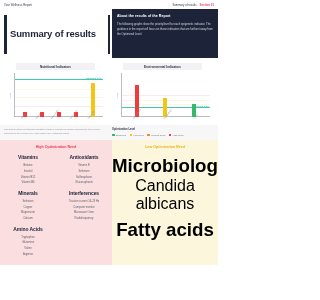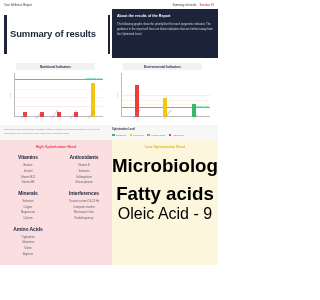--- a/index.html
+++ b/index.html
@@ -258,21 +258,21 @@
           <div class="item">Arginine</div>
         </div>
         <div class="group"></div>
       </div>
     </div>
 
     <div class="col-low">
       <div class="col-head low">Low Optimization Need</div>
       <div class="group-single">
         <h3>Microbiology</h3>
+        <div class="item">Candida albicans</div>
       </div>
       <div class="group-single">
         <h3>Fatty acids</h3>
-        <div class="item">Oleic Acid - 9</div>
       </div>
     </div>
   </div>
 
 </div>
 
 </body></html>

